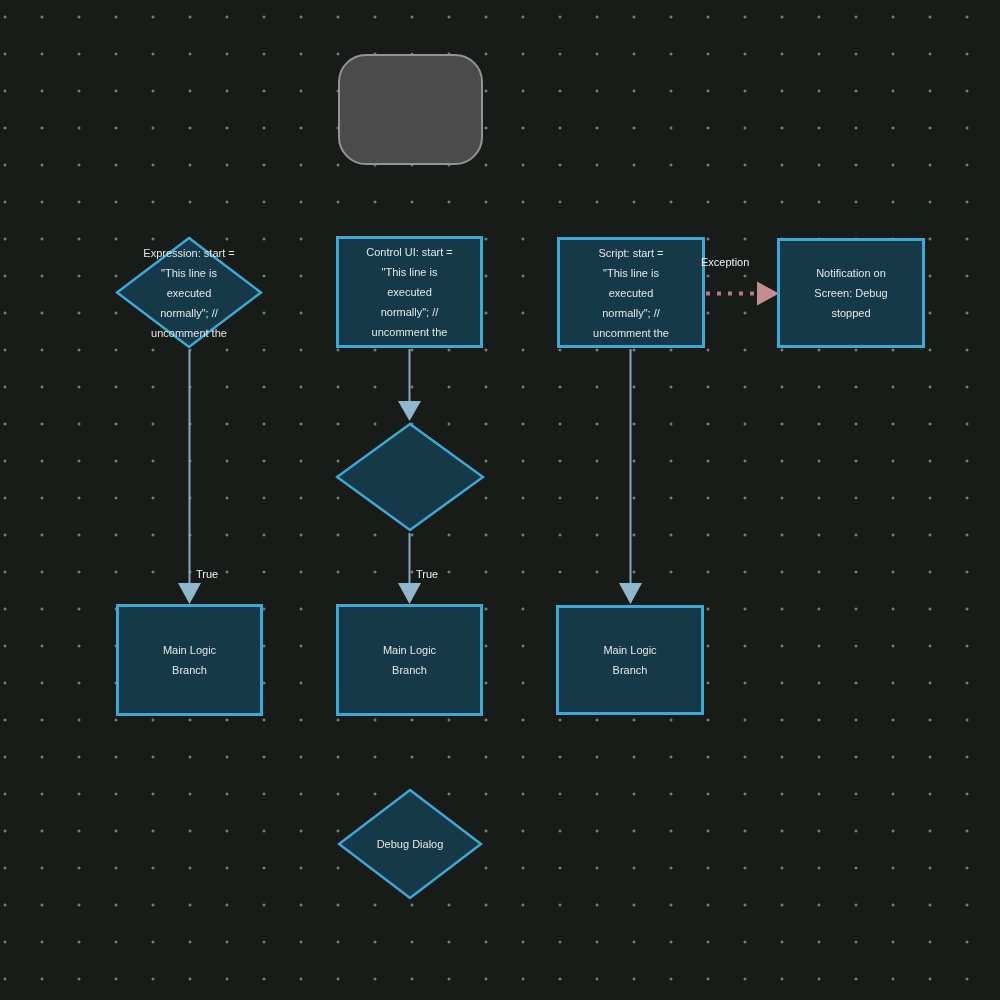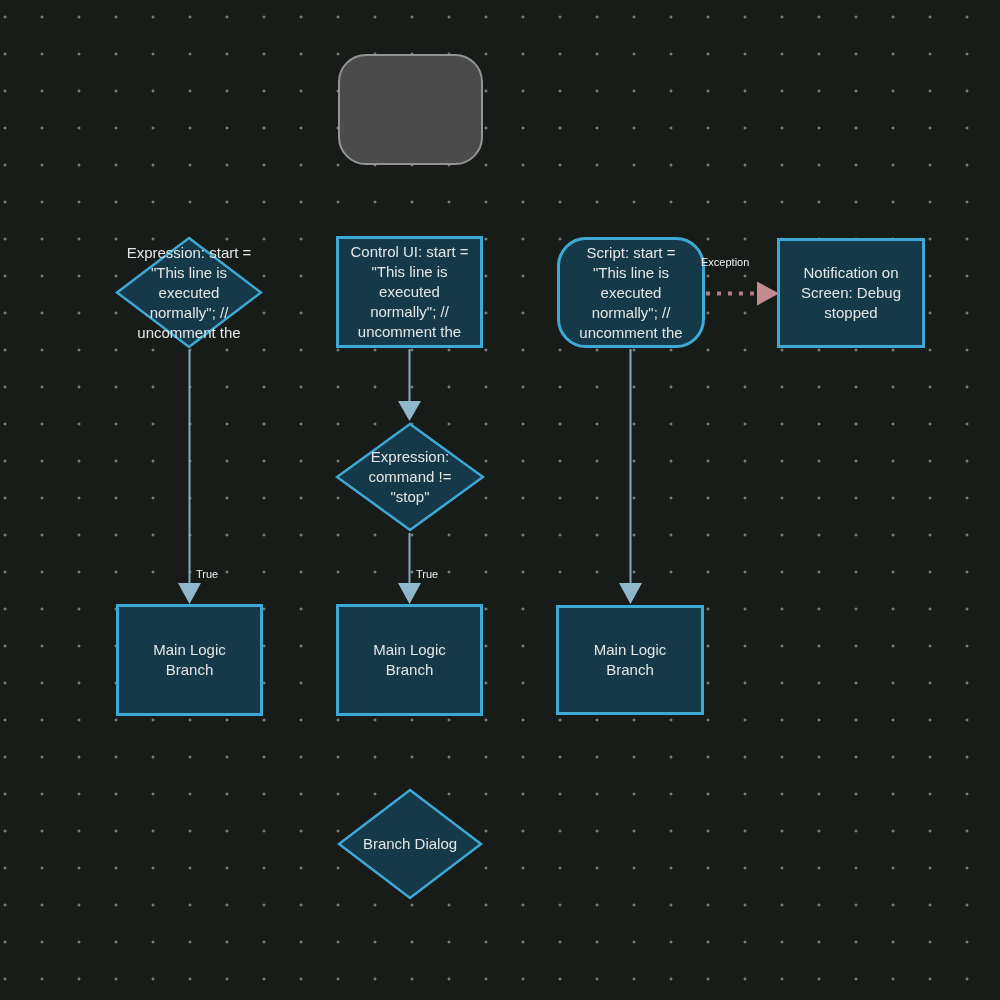--- a/index.html
+++ b/index.html
@@ -33,21 +33,21 @@
   }
   .diamond-node svg { display: block; }
   .node-label {
     position: absolute;
     left: 50%;
     top: 50%;
     transform: translate(-50%, -50%);
     width: 180px;
     text-align: center;
     white-space: pre-line;
-    font-size: 15px;
+    font-size: 11px;
     line-height: 20px;
     color: #e4e6e6;
     pointer-events: none;
   }
   .rect-node .node-label { width: 150px; }
   .edge-label {
     position: absolute;
     font-size: 11px;
     color: #eef0f0;
     pointer-events: none;
@@ -104,41 +104,38 @@
   </div>
 
   <div class="node rect-node" style="left:336px; top:236px; width:147px; height:112px;">
     <div class="node-label">Control UI: start =
 "This line is
 executed
 normally"; //
 uncomment the</div>
   </div>
 
-  <div class="node rect-node" style="left:557px; top:237px; width:148px; height:111px;border-radius:29px;">
+  <div class="node rect-node" style="left:557px; top:237px; width:148px; height:111px;">
     <div class="node-label">Script: start =
 "This line is
 executed
 normally"; //
 uncomment the</div>
   </div>
 
   <div class="node rect-node" style="left:777px; top:238px; width:148px; height:110px;">
     <div class="node-label">Notification on
 Screen: Debug
 stopped</div>
   </div>
 
   <div class="node diamond-node" style="left:335px; top:422px; width:150px; height:110px;">
     <svg width="150" height="110" viewBox="0 0 150 110">
       <polygon points="75,2 148,55 75,108 2,55" fill="#16394a" stroke="#3fa9d6" stroke-width="2.5"></polygon>
     </svg>
-    <div class="node-label">Expression:
-command !=
-"stop"</div>
   </div>
 
   <div class="node rect-node" style="left:116px; top:604px; width:147px; height:112px;">
     <div class="node-label">Main Logic
 Branch</div>
   </div>
 
   <div class="node rect-node" style="left:336px; top:604px; width:147px; height:112px;">
     <div class="node-label">Main Logic
 Branch</div>
@@ -146,20 +143,20 @@
 
   <div class="node rect-node" style="left:556px; top:605px; width:148px; height:110px;">
     <div class="node-label">Main Logic
 Branch</div>
   </div>
 
   <div class="node diamond-node" style="left:337px; top:788px; width:146px; height:112px;">
     <svg width="146" height="112" viewBox="0 0 146 112">
       <polygon points="73,2 144,56 73,110 2,56" fill="#16394a" stroke="#3fa9d6" stroke-width="2.5"></polygon>
     </svg>
-    <div class="node-label">Branch Dialog</div>
+    <div class="node-label">Debug Dialog</div>
   </div>
 
   <div class="edge-label" style="left:196px; top:568px;">True</div>
   <div class="edge-label" style="left:416px; top:568px;">True</div>
   <div class="edge-label" style="left:701px; top:256px;">Exception</div>
 
 </div>
 
 </body></html>

